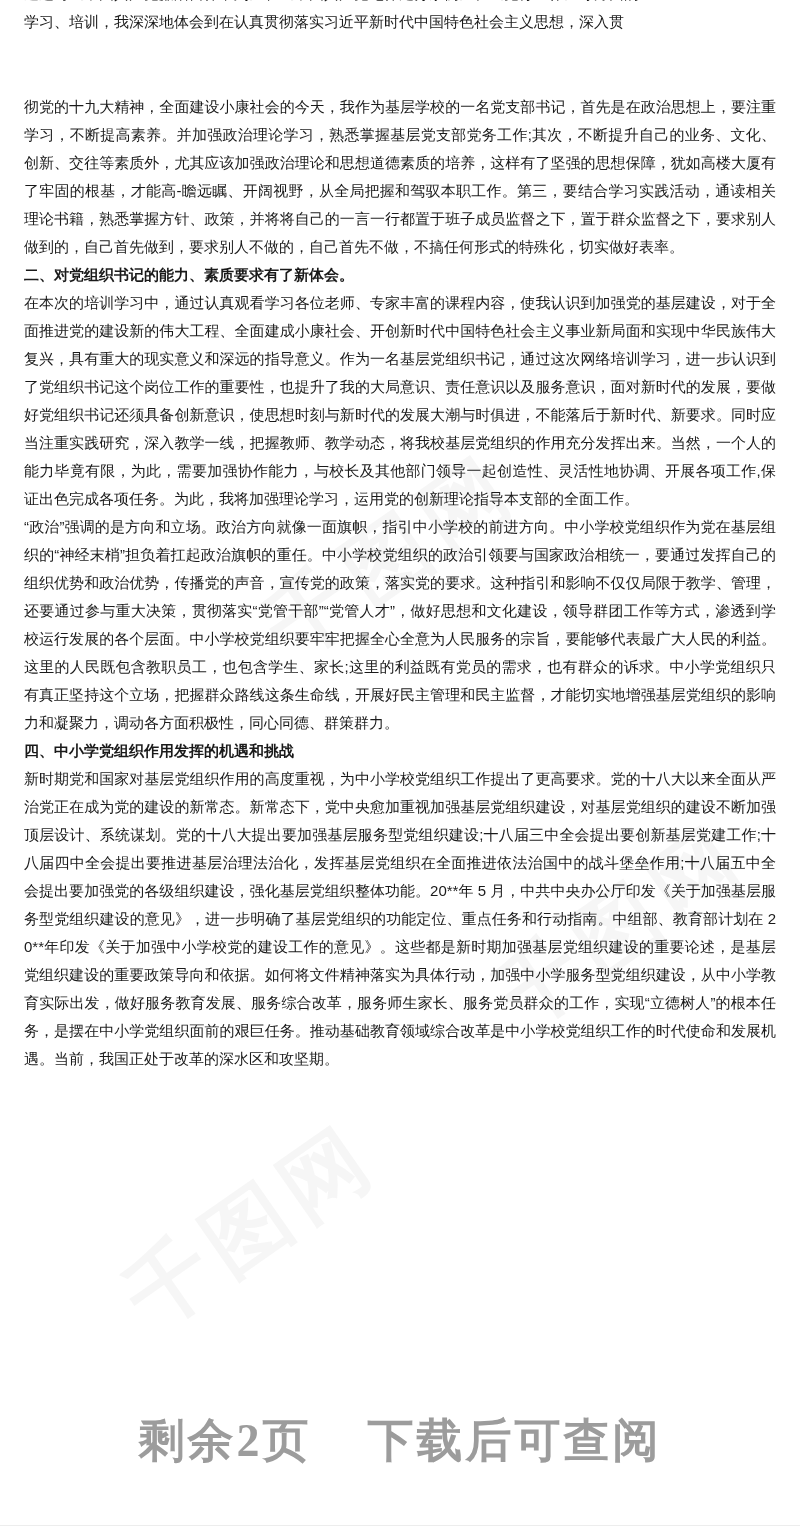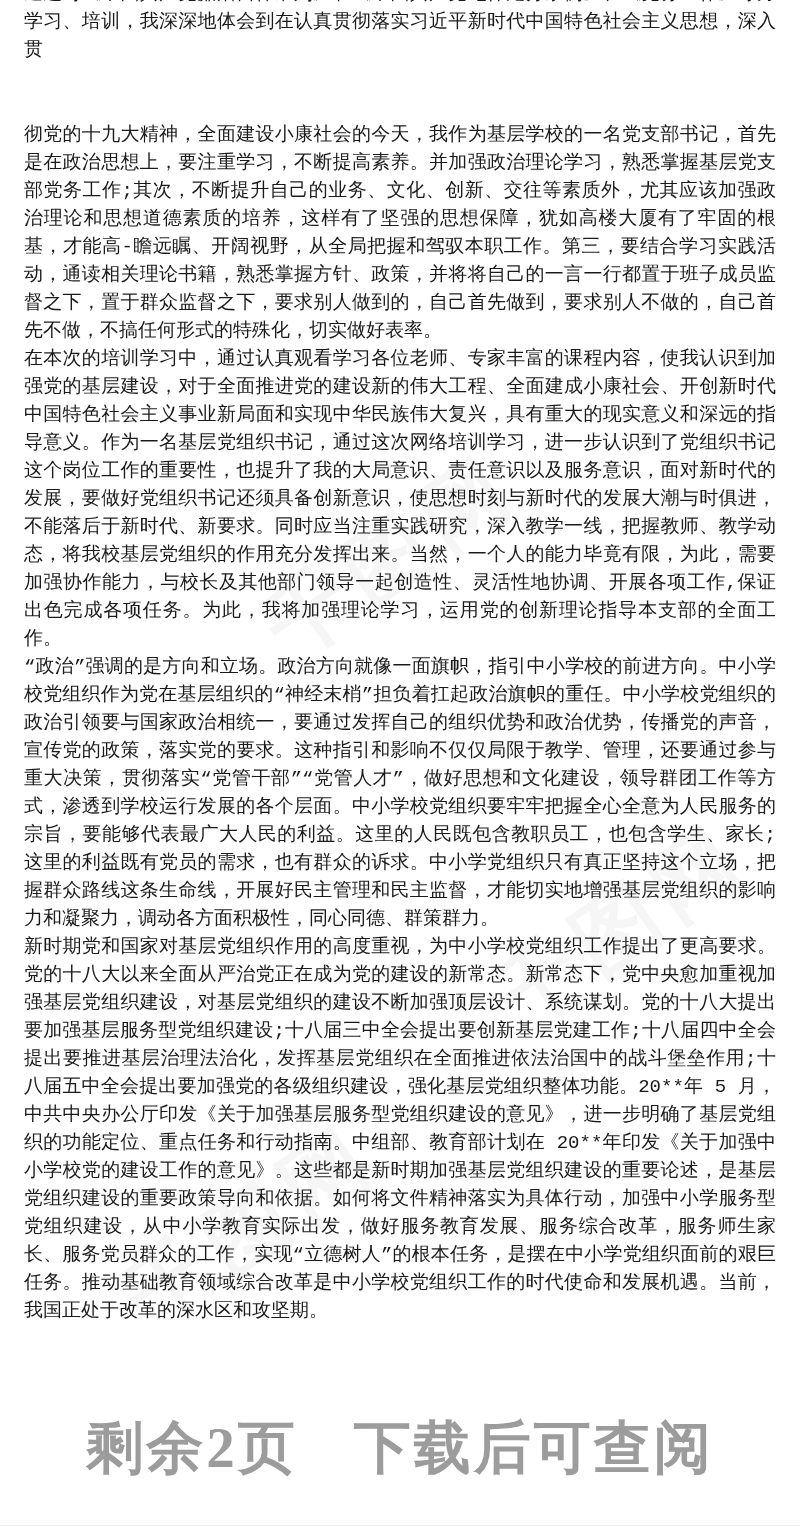--- a/index.html
+++ b/index.html
@@ -14,26 +14,25 @@
     font-family: "Liberation Sans", sans-serif;
   }
   .doc {
     position: absolute;
     left: 24px;
     right: 24px;
     top: 0;
   }
   .blk-body, .blk-heading, .blk-clipped {
     margin: 0;
-    font-size: 19px;
+    font-size: 15px;
     line-height: 28px;
     color: #1a1a1a;
     text-align: justify;
     word-break: break-all;
-    font-family: Liberation Mono, monospace;
   }
   .blk-heading { font-weight: bold; text-align: left; }
   .blk-clipped {
     height: 8px;
     overflow: hidden;
   }
   .blk-clipped span { display: block; margin-top: -20px; }
   .blk-gap { height: 57px; }
   .wm {
     position: absolute;
@@ -49,21 +48,21 @@
   .wm2 { left: 480px; top: 870px; }
   .wm3 { left: 110px; top: 1170px; }
   .footer {
     position: absolute;
     left: 0;
     right: 0;
     top: 1410px;
     text-align: center;
     font-family: "Liberation Serif", serif;
     font-weight: bold;
-    font-size: 57px;
+    font-size: 46px;
     letter-spacing: 3px;
     white-space: nowrap;
   }
   .footer .fgap { display: inline-block; width: 56px; }
 </style>
 </head>
 <body>
 
 <div class="page" style="background: rgb(255, 255, 255);">
 
@@ -71,22 +70,24 @@
   <div class="wm wm2">千图网</div>
   <div class="wm wm3">千图网</div>
 
   <div class="doc">
       <p class="blk-clipped">
         <span>通过对《中国共产党廉洁自律准则》和《中国共产党纪律处分条例》、《党务工作》等方面的</span>
       </p>
       <p class="blk-body">学习、培训，我深深地体会到在认真贯彻落实习近平新时代中国特色社会主义思想，深入贯</p>
       <div class="blk-gap"></div>
       <p class="blk-body">彻党的十九大精神，全面建设小康社会的今天，我作为基层学校的一名党支部书记，首先是在政治思想上，要注重学习，不断提高素养。并加强政治理论学习，熟悉掌握基层党支部党务工作;其次，不断提升自己的业务、文化、创新、交往等素质外，尤其应该加强政治理论和思想道德素质的培养，这样有了坚强的思想保障，犹如高楼大厦有了牢固的根基，才能高-瞻远瞩、开阔视野，从全局把握和驾驭本职工作。第三，要结合学习实践活动，通读相关理论书籍，熟悉掌握方针、政策，并将将自己的一言一行都置于班子成员监督之下，置于群众监督之下，要求别人做到的，自己首先做到，要求别人不做的，自己首先不做，不搞任何形式的特殊化，切实做好表率。</p>
+      <p class="blk-heading">二、对党组织书记的能力、素质要求有了新体会。</p>
       <p class="blk-body">在本次的培训学习中，通过认真观看学习各位老师、专家丰富的课程内容，使我认识到加强党的基层建设，对于全面推进党的建设新的伟大工程、全面建成小康社会、开创新时代中国特色社会主义事业新局面和实现中华民族伟大复兴，具有重大的现实意义和深远的指导意义。作为一名基层党组织书记，通过这次网络培训学习，进一步认识到了党组织书记这个岗位工作的重要性，也提升了我的大局意识、责任意识以及服务意识，面对新时代的发展，要做好党组织书记还须具备创新意识，使思想时刻与新时代的发展大潮与时俱进，不能落后于新时代、新要求。同时应当注重实践研究，深入教学一线，把握教师、教学动态，将我校基层党组织的作用充分发挥出来。当然，一个人的能力毕竟有限，为此，需要加强协作能力，与校长及其他部门领导一起创造性、灵活性地协调、开展各项工作,保证出色完成各项任务。为此，我将加强理论学习，运用党的创新理论指导本支部的全面工作。</p>
       <p class="blk-body">“政治”强调的是方向和立场。政治方向就像一面旗帜，指引中小学校的前进方向。中小学校党组织作为党在基层组织的“神经末梢”担负着扛起政治旗帜的重任。中小学校党组织的政治引领要与国家政治相统一，要通过发挥自己的组织优势和政治优势，传播党的声音，宣传党的政策，落实党的要求。这种指引和影响不仅仅局限于教学、管理，还要通过参与重大决策，贯彻落实“党管干部”“党管人才”，做好思想和文化建设，领导群团工作等方式，渗透到学校运行发展的各个层面。中小学校党组织要牢牢把握全心全意为人民服务的宗旨，要能够代表最广大人民的利益。这里的人民既包含教职员工，也包含学生、家长;这里的利益既有党员的需求，也有群众的诉求。中小学党组织只有真正坚持这个立场，把握群众路线这条生命线，开展好民主管理和民主监督，才能切实地增强基层党组织的影响力和凝聚力，调动各方面积极性，同心同德、群策群力。</p>
+      <p class="blk-heading">四、中小学党组织作用发挥的机遇和挑战</p>
       <p class="blk-body">新时期党和国家对基层党组织作用的高度重视，为中小学校党组织工作提出了更高要求。党的十八大以来全面从严治党正在成为党的建设的新常态。新常态下，党中央愈加重视加强基层党组织建设，对基层党组织的建设不断加强顶层设计、系统谋划。党的十八大提出要加强基层服务型党组织建设;十八届三中全会提出要创新基层党建工作;十八届四中全会提出要推进基层治理法治化，发挥基层党组织在全面推进依法治国中的战斗堡垒作用;十八届五中全会提出要加强党的各级组织建设，强化基层党组织整体功能。20**年 5 月，中共中央办公厅印发《关于加强基层服务型党组织建设的意见》，进一步明确了基层党组织的功能定位、重点任务和行动指南。中组部、教育部计划在 20**年印发《关于加强中小学校党的建设工作的意见》。这些都是新时期加强基层党组织建设的重要论述，是基层党组织建设的重要政策导向和依据。如何将文件精神落实为具体行动，加强中小学服务型党组织建设，从中小学教育实际出发，做好服务教育发展、服务综合改革，服务师生家长、服务党员群众的工作，实现“立德树人”的根本任务，是摆在中小学党组织面前的艰巨任务。推动基础教育领域综合改革是中小学校党组织工作的时代使命和发展机遇。当前，我国正处于改革的深水区和攻坚期。</p>
     </div>
 
   <div class="footer" style="color: rgb(156, 156, 156);">
     <span>剩余2页</span><span class="fgap"></span><span>下载后可查阅</span>
   </div>
 
 </div>
 
 </body></html>

